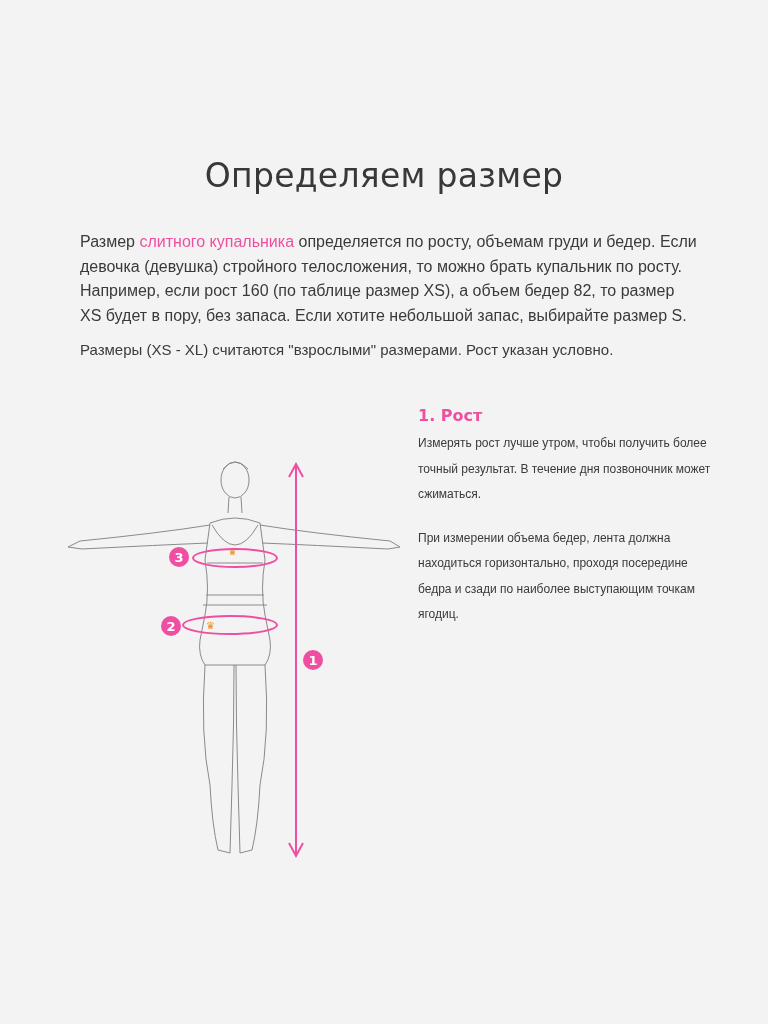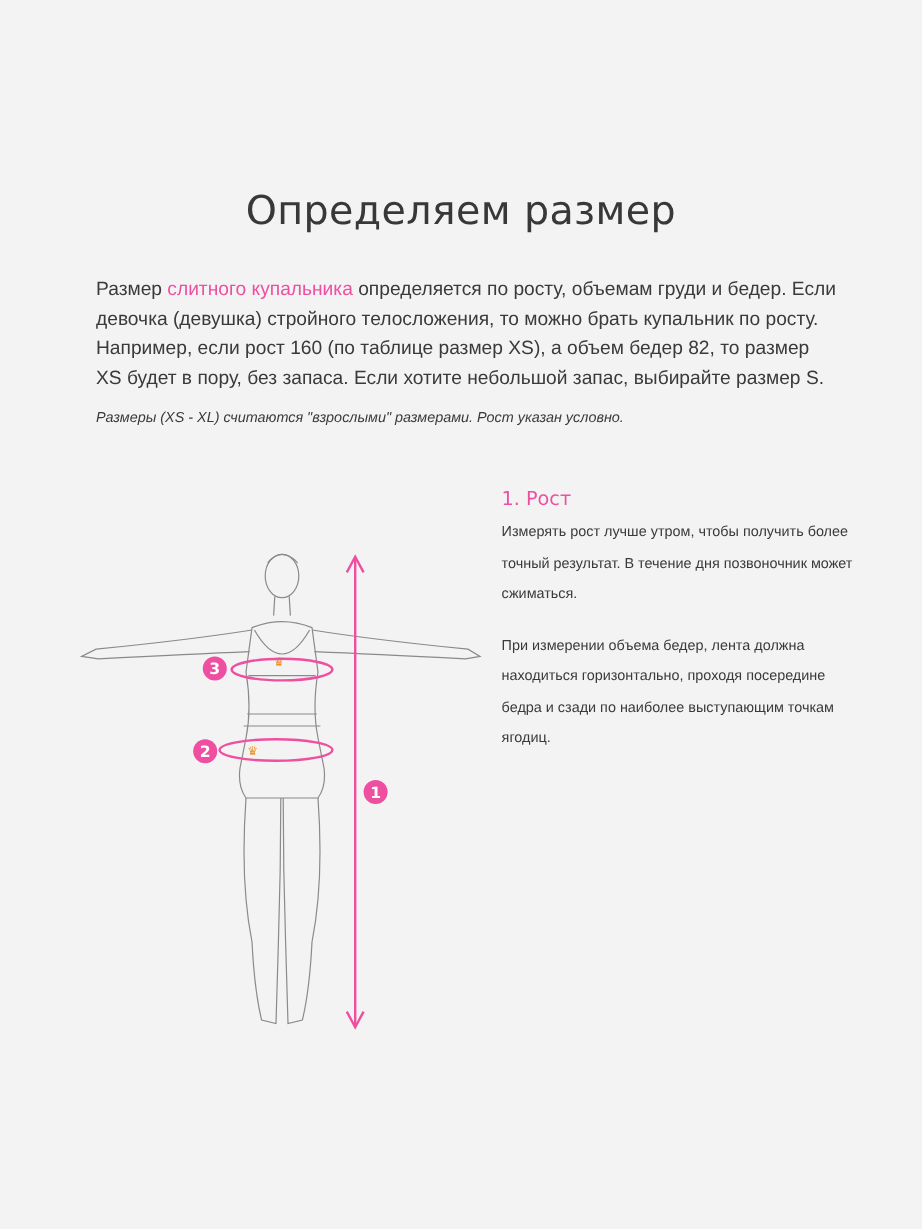--- a/index.html
+++ b/index.html
@@ -1,24 +1,24 @@
 <!DOCTYPE html>
 <html><head>
 <meta charset="utf-8">
 <style>
   html, body { margin:0; padding:0; }
   body { width:768px; height:1024px; background:#f3f3f3; font-family:"Liberation Sans", sans-serif; color:#333; position:relative; overflow:hidden; }
   .title { position:absolute; top:156px; left:0; width:768px; text-align:center; font-family:"DejaVu Sans", sans-serif; font-size:33px; font-weight:500; color:#383838; margin:0; letter-spacing:0.3px; }
   .intro { position:absolute; left:80px; top:230px; width:620px; font-size:16px; line-height:24.5px; color:#3a3a3a; margin:0; }
   .intro .accent { color:#ee4fa0; }
-  .note { position:absolute; left:80px; top:341px; width:640px; font-size:12px; color:#3a3a3a; margin:0;font-style:italic; }
+  .note { position:absolute; left:80px; top:341px; width:640px; font-size:15px; color:#3a3a3a; margin:0; }
   .figure { position:absolute; left:60px; top:455px; width:345px; height:410px; }
   .sections { position:absolute; left:418px; top:406px; width:300px; }
   .section { margin-bottom:18px; }
-  .section h3 { margin:0 0 6px 0; font-family:"DejaVu Sans", sans-serif; font-size:16px; font-weight:normal; color:#ee4fa0; }
+  .section h3 { margin:0 0 6px 0; font-family:"DejaVu Sans", sans-serif; font-size:16px; font-weight:bold; color:#ee4fa0; }
   .section p { margin:0; font-size:12px; line-height:25.5px; color:#3a3a3a; }
 </style>
 </head>
 <body>
 
 <h1 class="title">Определяем размер</h1>
 
 <p class="intro"><span>Размер </span><span class="accent">слитного купальника</span><span> определяется по росту, объемам груди и бедер. Если девочка (девушка) стройного телосложения, то можно брать купальник по росту. Например, если рост 160 (по таблице размер XS), а объем бедер 82, то размер XS будет в пору, без запаса. Если хотите небольшой запас, выбирайте размер S.</span></p>
 
 <p class="note">Размеры (XS - XL) считаются "взрослыми" размерами. Рост указан условно.</p>

